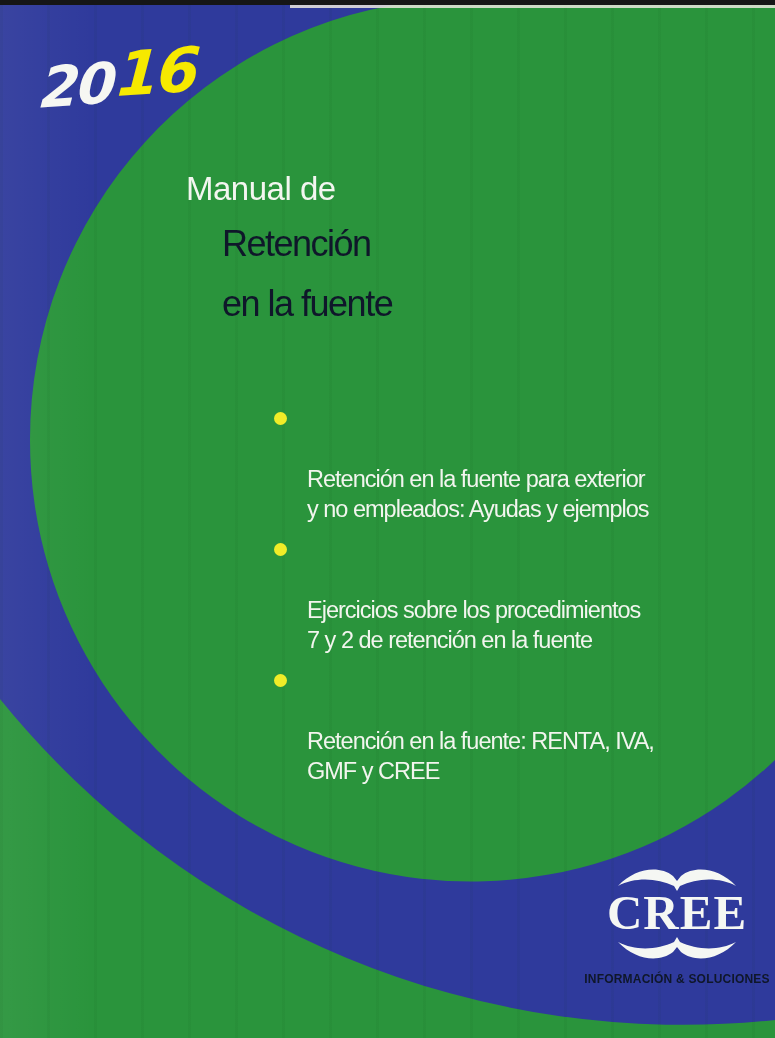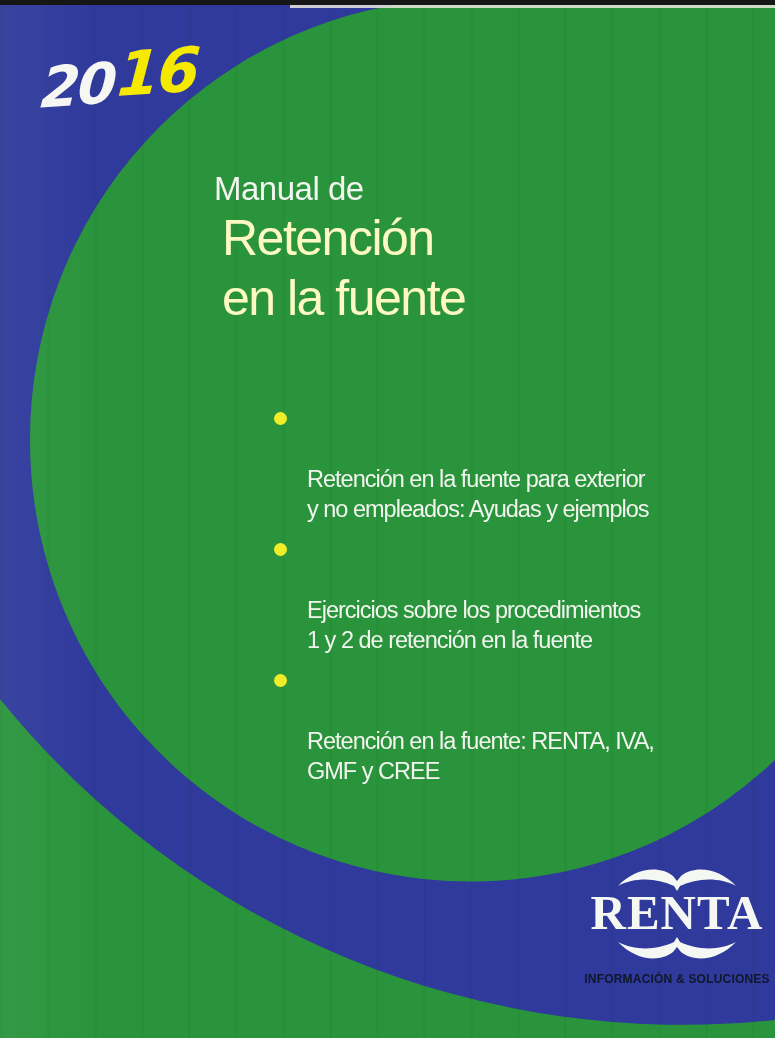--- a/index.html
+++ b/index.html
@@ -32,26 +32,26 @@
     transform:rotate(-4deg) skewX(-8deg);
     transform-origin:left top;
     white-space:nowrap;
   }
   .year .y20{color:#f6f7f2;}
   .year .y16{color:#f6e900;font-size:61px;position:relative;top:-6px;left:2px;}
 
   
   .kicker{
     position:absolute;left:186px;top:170px;
-    font-size:33px;letter-spacing:-0.5px;color:#f3f6f0;margin-left:28px;
+    font-size:33px;letter-spacing:-0.5px;color:#f3f6f0;
   }
   .title-main{
-    position:absolute;left:222px;top:208px;
-    font-size:50px;line-height:60px;letter-spacing:-1.5px;
-    color:#fef9c3;white-space:pre-line;
+    position:absolute;left:222px;top:214px;
+    font-size:36px;line-height:60px;letter-spacing:-1.5px;
+    color:#0f172a;white-space:pre-line;
   }
 
   
   .bullets{
     position:absolute;left:272px;top:404px;width:480px;
     margin:0;padding:0;list-style:none;
   }
   .bullets li{
     position:relative;
     padding-left:35px;margin:0 0 11px 0;
@@ -108,35 +108,35 @@
 
   <ul class="bullets">
     <li>
       <span class="dot"></span>
       <span>Retención en la fuente para exterior
 y no empleados: Ayudas y ejemplos</span>
     </li>
     <li>
       <span class="dot"></span>
       <span>Ejercicios sobre los procedimientos
-1 y 2 de retención en la fuente</span>
+7 y 2 de retención en la fuente</span>
     </li>
     <li>
       <span class="dot"></span>
       <span>Retención en la fuente: RENTA, IVA,
 GMF y CREE</span>
     </li>
   </ul>
 
   <div class="logo">
     <svg width="128" height="30" viewBox="0 0 124 30" aria-hidden="true">
       <path d="M3 24 C20 6 44 3 58 14 L62 19 L66 14 C80 3 104 6 121 24
                C104 15 82 16 65 24 L62 29 L59 24 C42 16 20 15 3 24 Z" fill="#f5f7f3"></path>
     </svg>
-    <div class="wordmark">RENTA</div>
+    <div class="wordmark">CREE</div>
     <svg width="134" height="30" viewBox="0 0 124 30" aria-hidden="true">
       <path d="M3 6 C20 24 44 27 58 16 L62 11 L66 16 C80 27 104 24 121 6
                C104 15 82 14 65 6 L62 1 L59 6 C42 14 20 15 3 6 Z" fill="#f5f7f3"></path>
     </svg>
     <div class="tagline">INFORMACIÓN &amp; SOLUCIONES</div>
   </div>
 
   <div class="scan-edge"></div>
   <div class="scan-sliver"></div>
 

